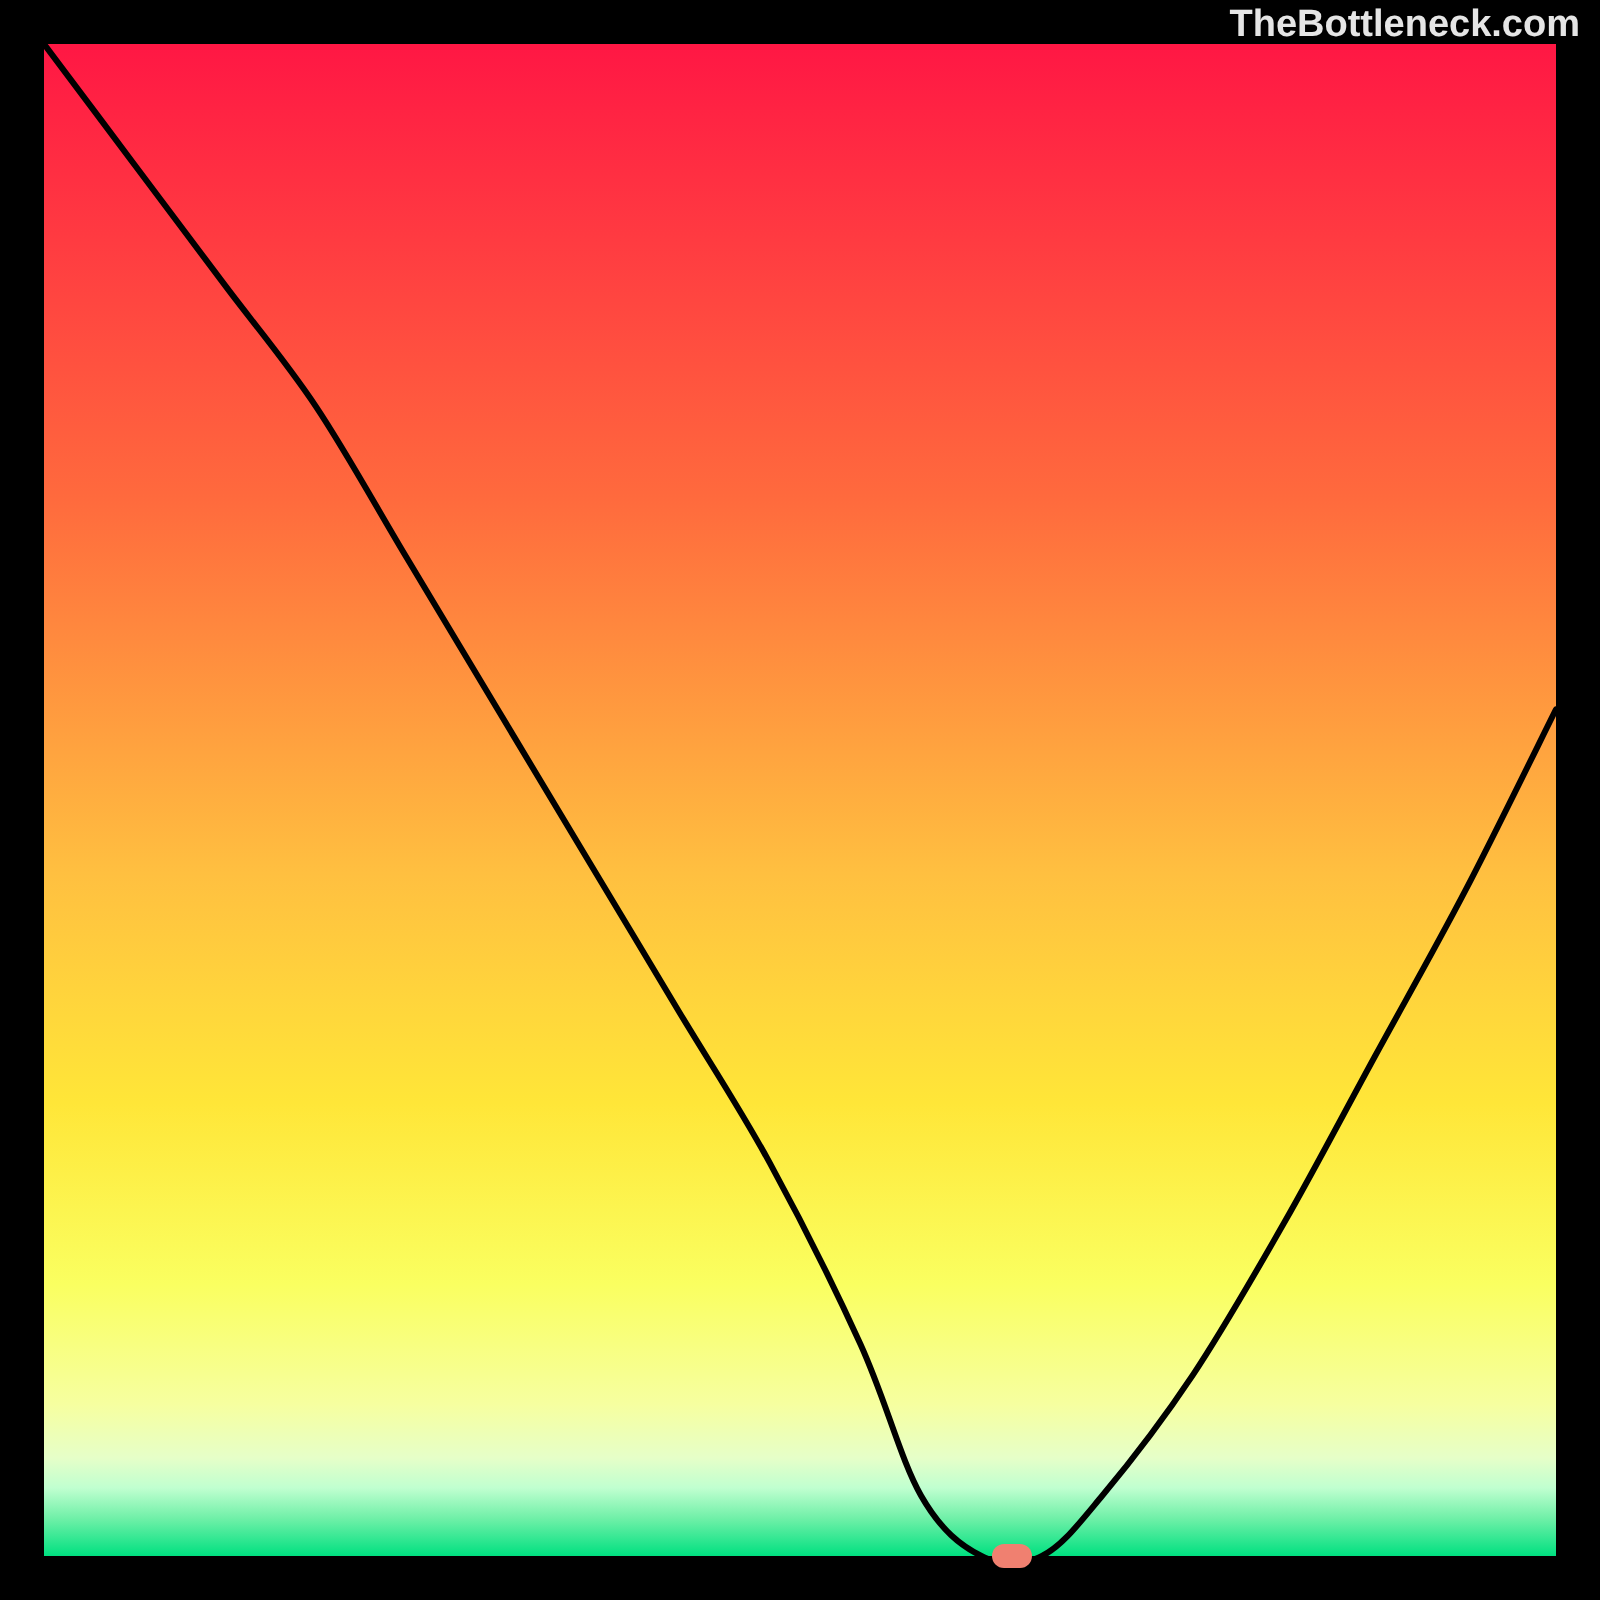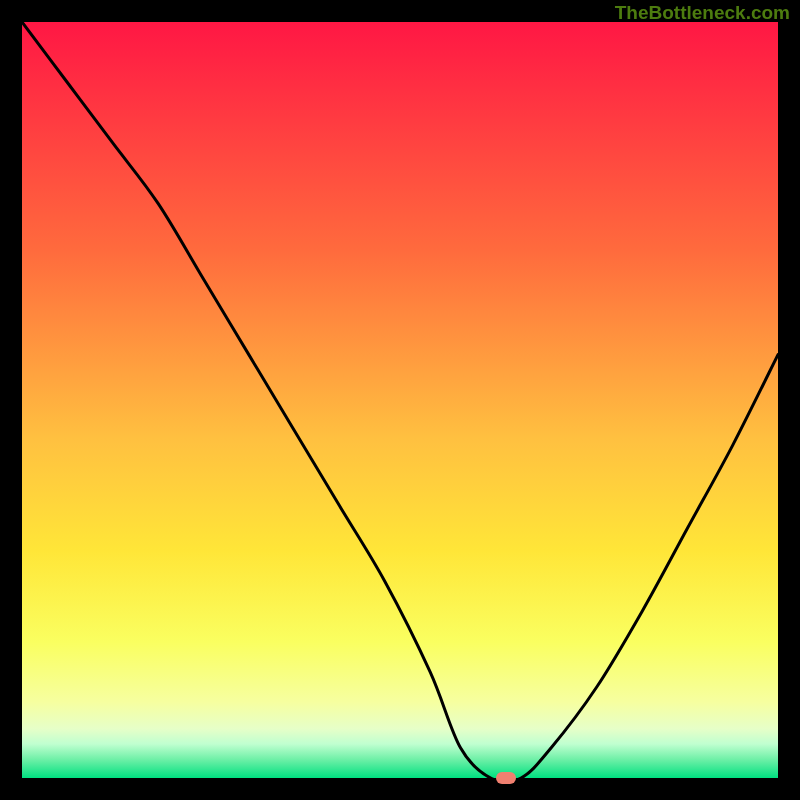--- a/index.html
+++ b/index.html
@@ -45,21 +45,21 @@
     border-radius: 6px;
     transform: translate(-50%, -50%);
   }
   .watermark {
     position: absolute;
     top: 2px;
     right: 10px;
     font-family: Arial, Helvetica, sans-serif;
     font-size: 19px;
     font-weight: 600;
-    color: #4d7c0f;
+    color: #e5e5e5;
     pointer-events: none;
     user-select: none;
   }
 </style>
 </head>
 <body>
 
 <div class="frame">
   <div class="plot">
     <svg class="gradient" viewBox="0 0 100 100" preserveAspectRatio="none">

